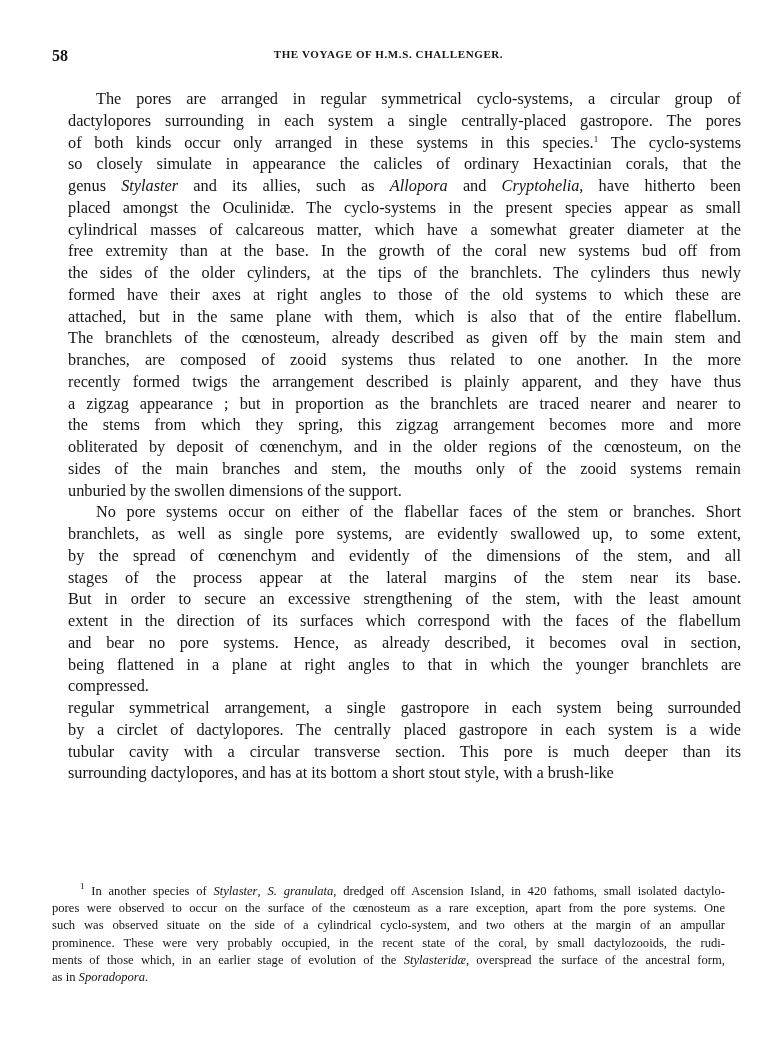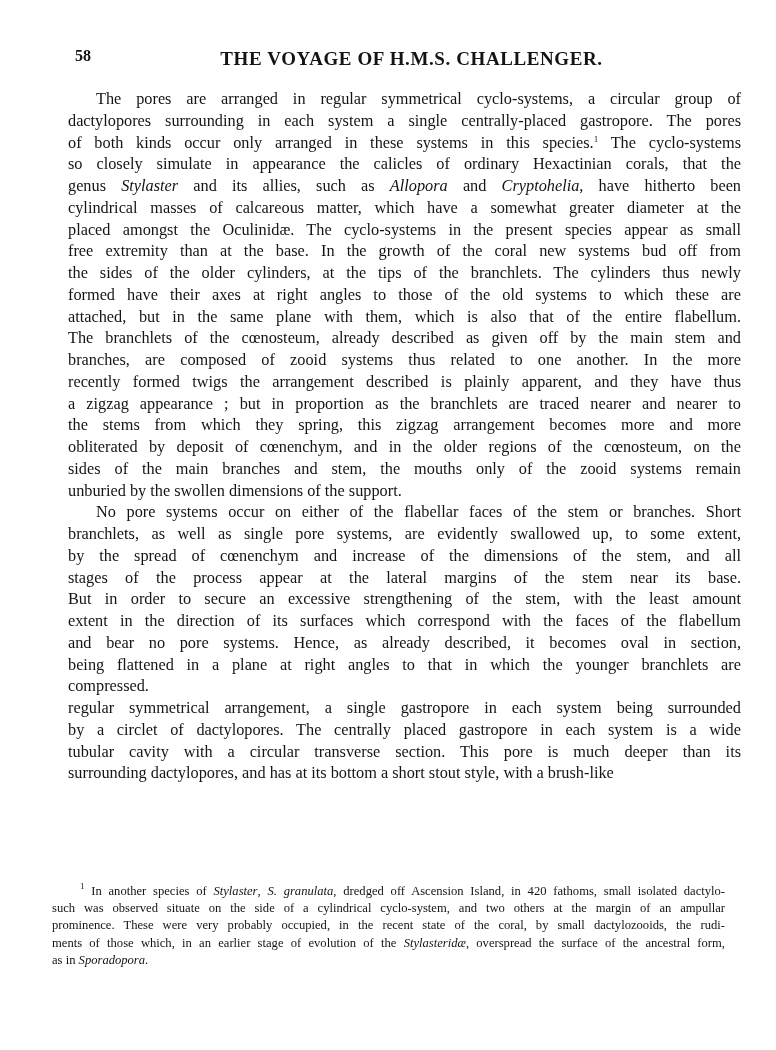--- a/index.html
+++ b/index.html
@@ -1,22 +1,22 @@
 <!DOCTYPE html>
 <html><head>
 <meta charset="utf-8">
 <style>
   html, body { margin: 0; padding: 0; background: #ffffff; }
   body { width: 776px; height: 1050px; position: relative; overflow: hidden;
          font-family: "Liberation Serif", "DejaVu Serif", serif; color: #141414; }
   .header { position: absolute; top: 47px; left: 52px; width: 673px; height: 22px;
-            font-size: 14.5px; margin-left: 23px; }
+            font-size: 14.5px; }
   .page-num { position: absolute; left: 0; top: 0; font-weight: bold; font-size: 16px; }
   .running-title { position: absolute; left: 0; right: 0; top: 1px; text-align: center;
-                   letter-spacing: 0.6px; font-size: 19px; font-weight: bold; }
+                   letter-spacing: 0.6px; font-size: 11px; font-weight: bold; }
   .body-text { position: absolute; top: 88px; left: 52px; width: 673px; margin-left: 16px; }
   .line { height: 21.75px; line-height: 21.75px; font-size: 16.3px; white-space: nowrap;
           text-align: justify; text-align-last: justify; }
   .line.last { text-align-last: left; }
   .line.indent { padding-left: 28px; }
   .para { margin: 0; }
   .para + .para { margin-top: 0; }
   i { font-style: italic; }
   .footnotes { position: absolute; top: 883px; left: 52px; width: 673px; }
   .fline { height: 17.2px; line-height: 17.2px; font-size: 12.6px; white-space: nowrap;
@@ -33,53 +33,54 @@
   <div class="running-title">THE VOYAGE OF H.M.S. CHALLENGER.</div>
 </div>
 
 <div class="body-text">
   <div class="para">
       <div class="line indent">The pores are arranged in regular symmetrical cyclo-systems, a circular group of</div>
       <div class="line">dactylopores surrounding in each system a single centrally-placed gastropore.  The pores</div>
       <div class="line">of both kinds occur only arranged in these systems in this species.<sup>1</sup>  The cyclo-systems</div>
       <div class="line">so closely simulate in appearance the calicles of ordinary Hexactinian corals, that the</div>
       <div class="line">genus <i>Stylaster</i> and its allies, such as <i>Allopora</i> and <i>Cryptohelia</i>, have hitherto been</div>
+      <div class="line">placed amongst the Oculinidæ.  The cyclo-systems in the present species appear as small</div>
       <div class="line">cylindrical masses of calcareous matter, which have a somewhat greater diameter at the</div>
-      <div class="line">placed amongst the Oculinidæ.  The cyclo-systems in the present species appear as small</div>
       <div class="line">free extremity than at the base.  In the growth of the coral new systems bud off from</div>
       <div class="line">the sides of the older cylinders, at the tips of the branchlets.  The cylinders thus newly</div>
       <div class="line">formed have their axes at right angles to those of the old systems to which these are</div>
       <div class="line">attached, but in the same plane with them, which is also that of the entire flabellum.</div>
       <div class="line">The branchlets of the cœnosteum, already described as given off by the main stem and</div>
       <div class="line">branches, are composed of zooid systems thus related to one another.  In the more</div>
       <div class="line">recently formed twigs the arrangement described is plainly apparent, and they have thus</div>
       <div class="line">a zigzag appearance ; but in proportion as the branchlets are traced nearer and nearer to</div>
       <div class="line">the stems from which they spring, this zigzag arrangement becomes more and more</div>
       <div class="line">obliterated by deposit of cœnenchym, and in the older regions of the cœnosteum, on the</div>
       <div class="line">sides of the main branches and stem, the mouths only of the zooid systems remain</div>
       <div class="line last">unburied by the swollen dimensions of the support.</div>
     </div>
   <div class="para">
       <div class="line indent">No pore systems occur on either of the flabellar faces of the stem or branches.  Short</div>
       <div class="line">branchlets, as well as single pore systems, are evidently swallowed up, to some extent,</div>
-      <div class="line">by the spread of cœnenchym and increase of the dimensions of the stem, and all</div>
+      <div class="line">by the spread of cœnenchym and evidently of the dimensions of the stem, and all</div>
       <div class="line">stages of the process appear at the lateral margins of the stem near its base.</div>
       <div class="line">But in order to secure an excessive strengthening of the stem, with the least amount</div>
       <div class="line">extent in the direction of its surfaces which correspond with the faces of the flabellum</div>
       <div class="line">and bear no pore systems.  Hence, as already described, it becomes oval in section,</div>
       <div class="line">being flattened in a plane at right angles to that in which the younger branchlets are</div>
       <div class="line last">compressed.</div>
     </div>
   <div class="para">
       <div class="line">regular symmetrical arrangement, a single gastropore in each system being surrounded</div>
       <div class="line">by a circlet of dactylopores.  The centrally placed gastropore in each system is a wide</div>
       <div class="line">tubular cavity with a circular transverse section.  This pore is much deeper than its</div>
       <div class="line last">surrounding dactylopores, and has at its bottom a short stout style, with a brush-like</div>
     </div>
 </div>
 
 <div class="footnotes">
     <div class="fline indent"><sup>1</sup> In another species of <i>Stylaster</i>, <i>S. granulata</i>, dredged off Ascension Island, in 420 fathoms, small isolated dactylo-</div>
+    <div class="fline">pores were observed to occur on the surface of the cœnosteum as a rare exception, apart from the pore systems.  One</div>
     <div class="fline">such was observed situate on the side of a cylindrical cyclo-system, and two others at the margin of an ampullar</div>
     <div class="fline">prominence.  These were very probably occupied, in the recent state of the coral, by small dactylozooids, the rudi-</div>
     <div class="fline">ments of those which, in an earlier stage of evolution of the <i>Stylasteridæ</i>, overspread the surface of the ancestral form,</div>
     <div class="fline last">as in <i>Sporadopora</i>.</div>
   </div>
 
 </body></html>

